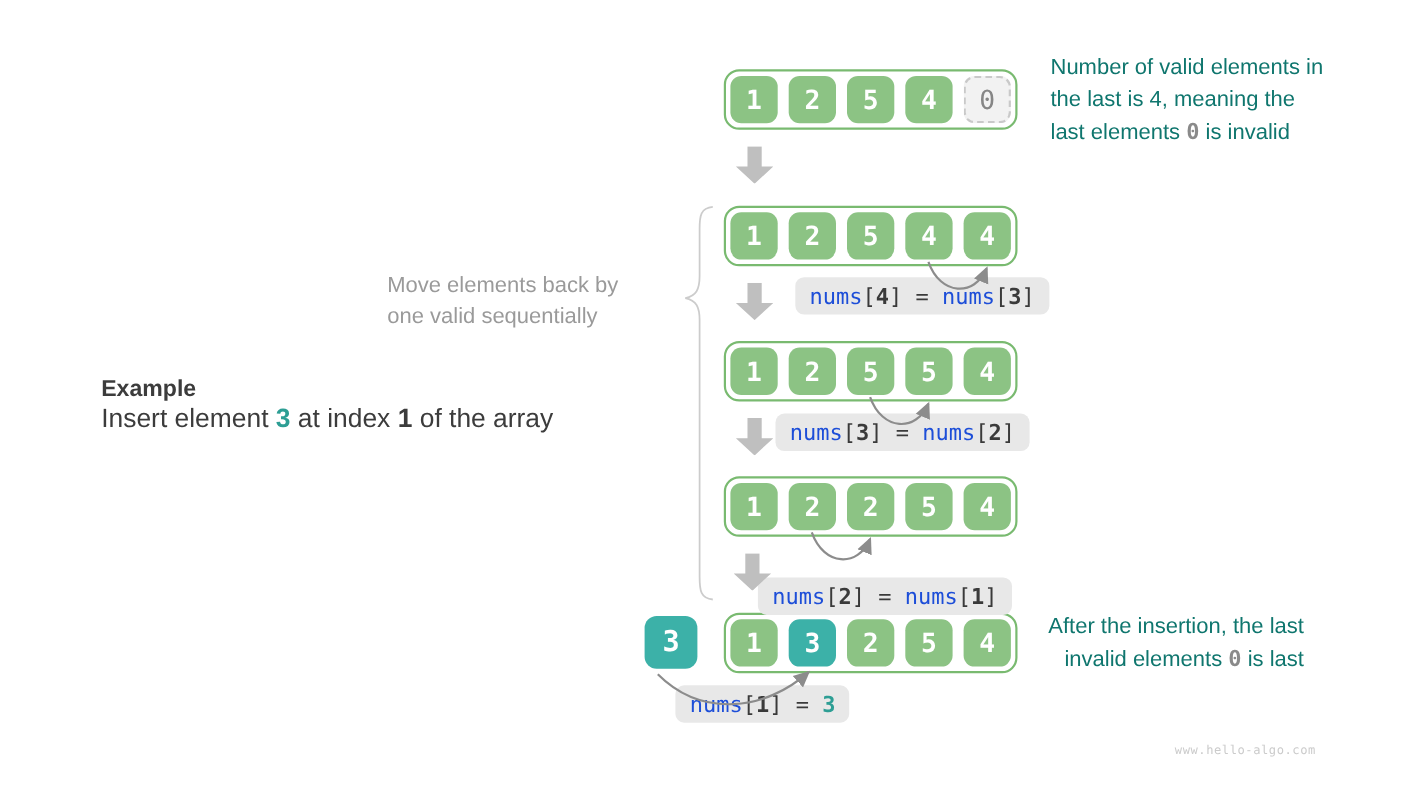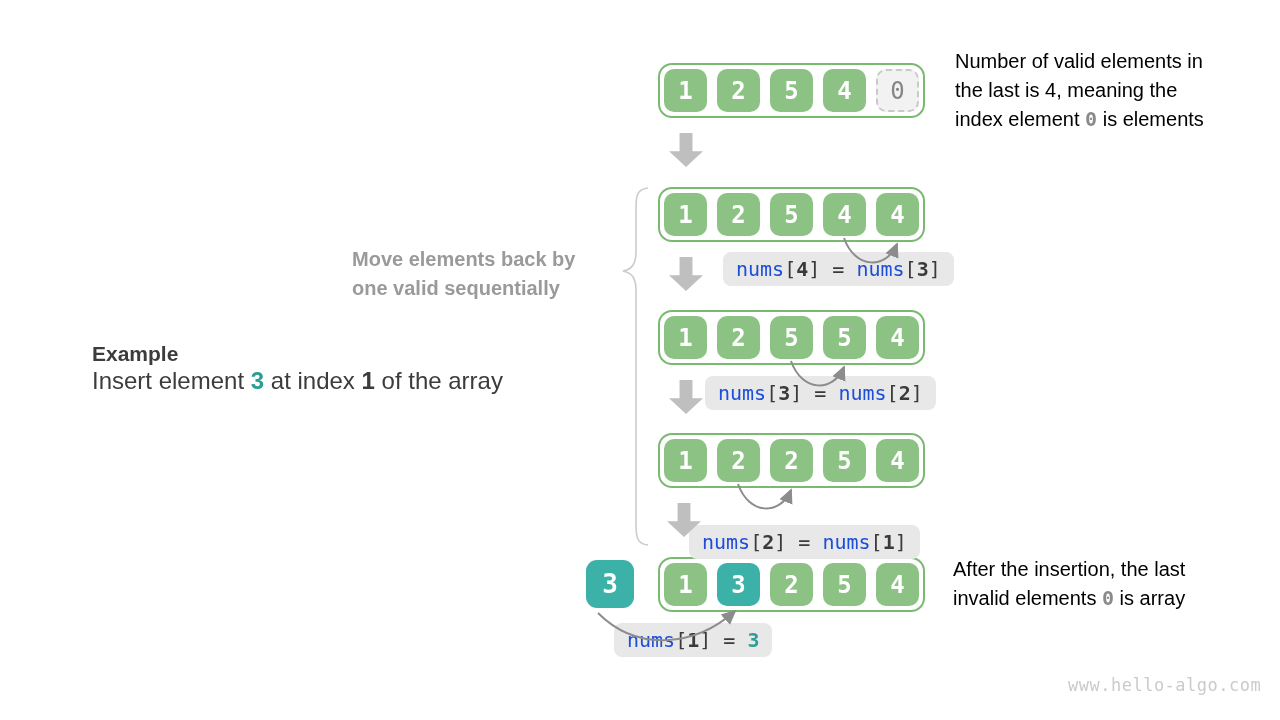--- a/index.html
+++ b/index.html
@@ -43,63 +43,63 @@
     padding:4px 13px; font-family:"DejaVu Sans Mono", monospace;
     font-size:20px; line-height:26px; white-space:pre; z-index:2;
   }
   .tok-g { color:#1d4ed8; }
   .tok-d { color:#3a3a3a; }
   .tok-b { color:#3a3a3a; font-weight:bold; }
   .tok-t { color:#2d9e94; font-weight:bold; }
 
   
   .note { position:absolute; font-size:20px; line-height:29px; color:#9a9a9a; z-index:1; }
-  .tok-gray { color:#000000; }
+  .tok-gray { color:#0f766e; }
   .tok-graymono { color:#8a8a8a; font-family:"DejaVu Sans Mono", monospace; font-weight:bold; }
 
   .example-title {
     position:absolute; left:92px; top:342px; font-size:21px; font-weight:bold; color:#3c3c3c;
   }
   .example-sub {
     position:absolute; left:92px; top:367px; font-size:24px; color:#3c3c3c;
   }
   .tok-dark  { color:#3c3c3c; }
   .tok-darkb { color:#3c3c3c; font-weight:bold; }
   .tok-tealb { color:#2d9e94; font-weight:bold; }
 
-  .brace-label { position:absolute; left:352px; top:245px; font-size:20px; line-height:29px; color:#9a9a9a;font-weight:bold; }
+  .brace-label { position:absolute; left:352px; top:245px; font-size:20px; line-height:29px; color:#9a9a9a; }
 
   .watermark {
     position:absolute; left:1068px; top:675px; font-family:"DejaVu Sans Mono", monospace;
-    font-size:17px; color:#cbcbcb; letter-spacing:0.5px;
+    font-size:11px; color:#cbcbcb; letter-spacing:0.5px;
   }
 
   .overlay { position:absolute; left:0; top:0; width:1280px; height:720px; z-index:4; pointer-events:none; }
 </style>
 </head>
 <body>
 
 <div class="canvas">
 
   <div class="example-title">Example</div>
   <div class="example-sub"><span class="tok-dark">Insert element </span><span class="tok-tealb">3</span><span class="tok-dark"> at index </span><span class="tok-darkb">1</span><span class="tok-dark"> of the array</span></div>
 
   <div class="brace-label">
     <div>Move elements back by</div>
     <div>one valid sequentially</div>
   </div>
 
   <div class="note" style="left:955px; top:47px;">
     <div><span class="tok-gray">Number of valid elements in</span></div>
     <div><span class="tok-gray">the last is 4, meaning the</span></div>
-    <div><span class="tok-gray">index element </span><span class="tok-graymono">0</span><span class="tok-gray"> is elements</span></div>
+    <div><span class="tok-gray">last elements </span><span class="tok-graymono">0</span><span class="tok-gray"> is invalid</span></div>
   </div>
-  <div class="note" style="left:953px; top:555px;">
+  <div class="note" style="left:953px; top:555px;text-align:right;">
     <div><span class="tok-gray">After the insertion, the last</span></div>
-    <div><span class="tok-gray">invalid elements </span><span class="tok-graymono">0</span><span class="tok-gray"> is array</span></div>
+    <div><span class="tok-gray">invalid elements </span><span class="tok-graymono">0</span><span class="tok-gray"> is last</span></div>
   </div>
 
   <div class="array-box" style="top:63px;">
       <div class="cell cell-green">1</div>
       <div class="cell cell-green">2</div>
       <div class="cell cell-green">5</div>
       <div class="cell cell-green">4</div>
       <div class="cell cell-dashed">0</div>
     </div>
   <div class="array-box" style="top:187px;">

